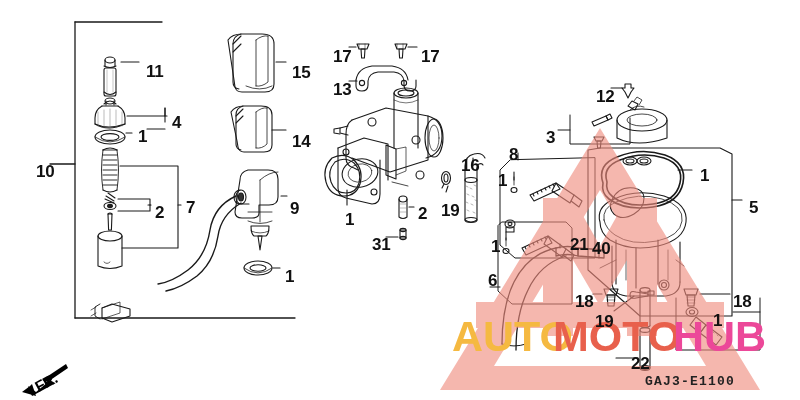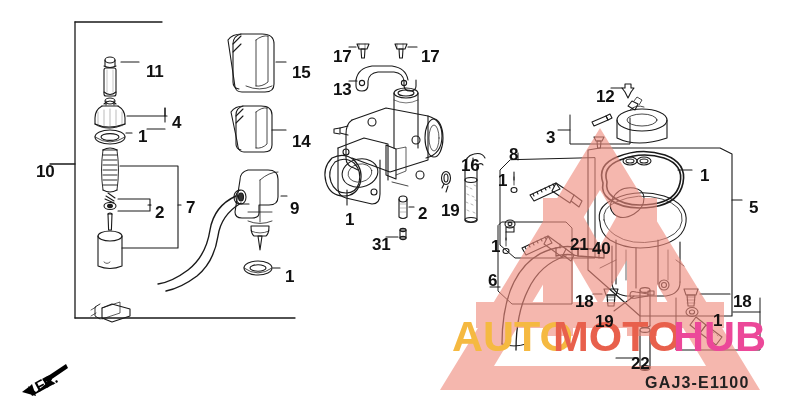--- a/index.html
+++ b/index.html
@@ -3,22 +3,22 @@
 <meta charset="utf-8">
 <style>
   html,body{margin:0;padding:0;background:#ffffff;}
   body{width:800px;height:400px;overflow:hidden;
        font-family:"Liberation Sans", sans-serif;}
   #stage{position:relative;width:800px;height:400px;background:#fff;}
   #stage svg{position:absolute;left:0;top:0;}
   .lbl{position:absolute;font-family:"Liberation Sans",sans-serif;
        font-weight:bold;font-size:17px;color:#111;line-height:1;
        white-space:nowrap;letter-spacing:-0.2px;}
-  .partcode{position:absolute;font-family:Liberation Sans, sans-serif;
-       font-size:16px;letter-spacing:1.2px;color:#222;font-weight:600;}
+  .partcode{position:absolute;font-family:Liberation Mono, monospace;
+       font-size:13px;letter-spacing:1.2px;color:#222;font-weight:600;}
   .frtxt{position:absolute;font-family:"Liberation Sans",sans-serif;font-weight:bold;
        font-size:15px;color:#000;transform:rotate(-28deg);transform-origin:left bottom;
        letter-spacing:-0.5px;}
   #wmtext{position:absolute;left:0;top:0;width:664px;height:400px;pointer-events:none;}
   .wm-word{position:absolute;font-family:"Liberation Sans",sans-serif;font-weight:bold;
        font-size:43px;letter-spacing:0px;}
 </style>
 </head>
 <body>
 

